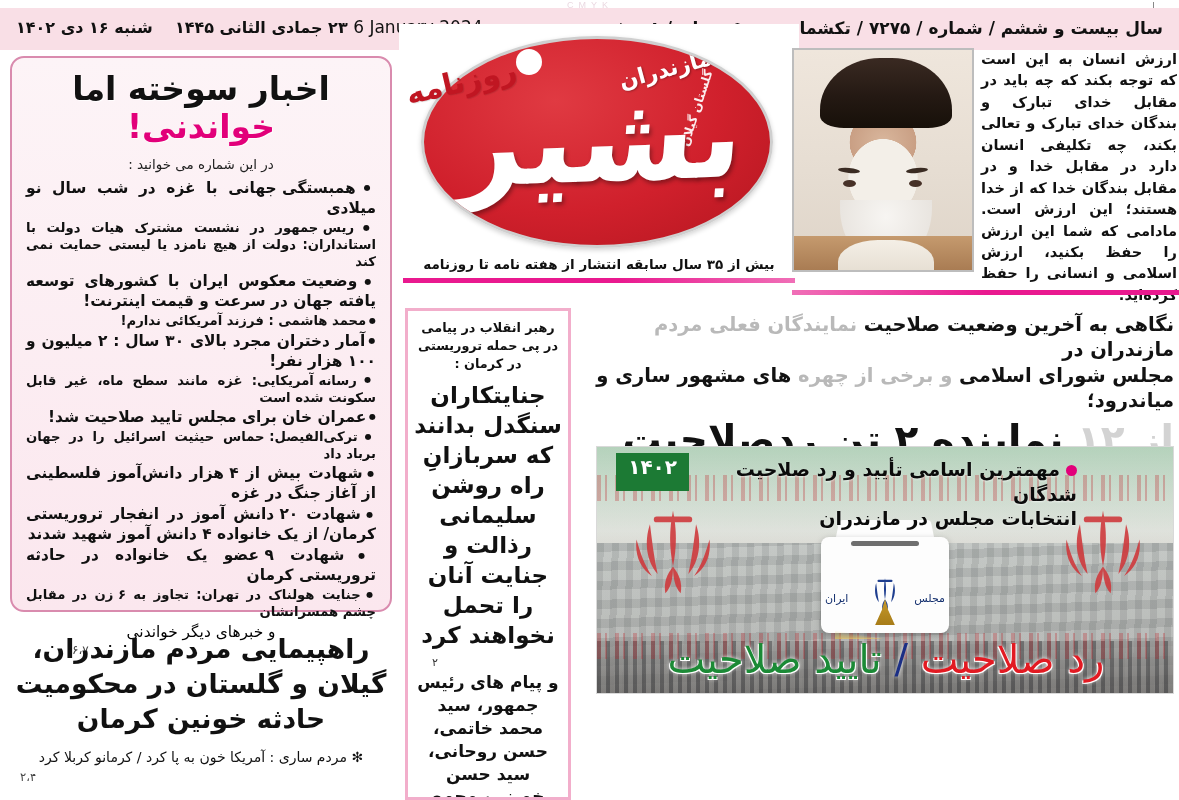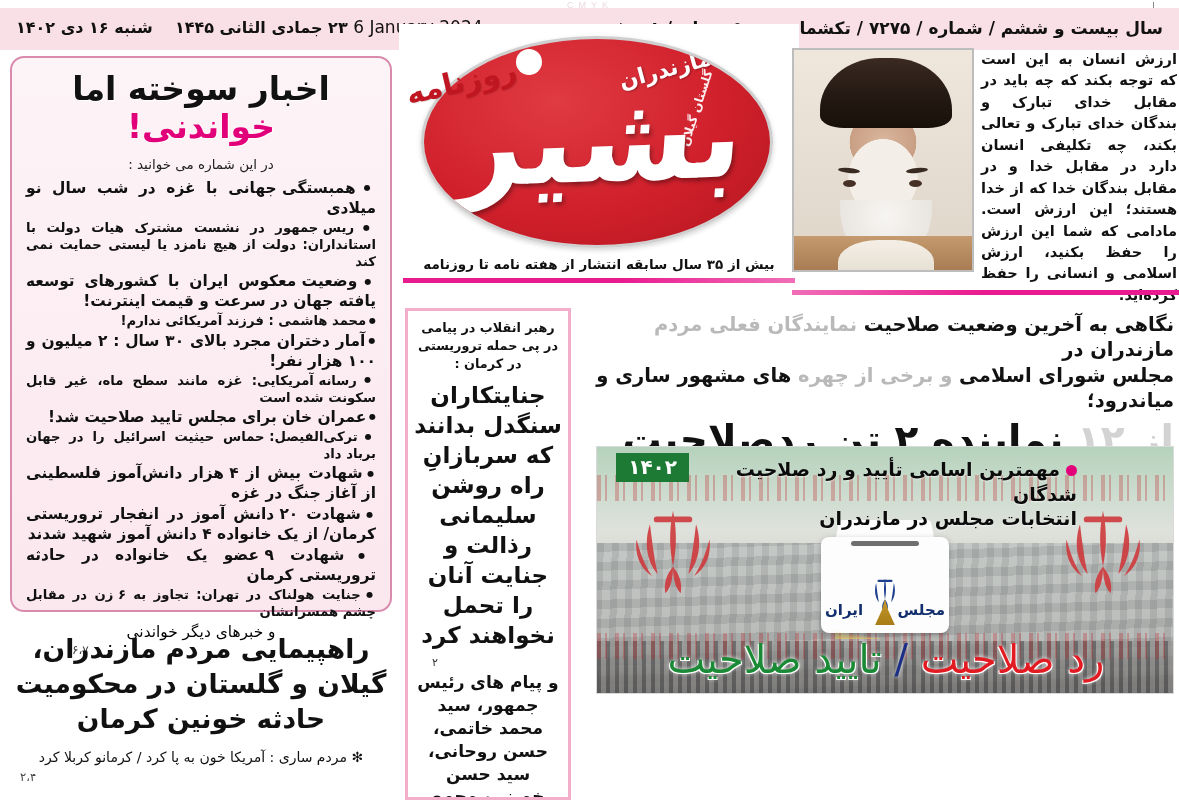--- a/index.html
+++ b/index.html
@@ -337,30 +337,30 @@
     position: absolute; top: 40px; left: 50%; transform: translateX(-50%);
     width: 40px; height: 34px; color: #1e3e8f;
   }
   .ballot-tulip {
     position: absolute; bottom: 8px; left: 50%; transform: translateX(-50%);
     width: 26px; height: 26px;
     background: linear-gradient(180deg, #c79a2c 0%, #a77c18 100%);
     clip-path: polygon(50% 0%, 62% 42%, 88% 100%, 12% 100%, 38% 42%);
   }
   .ballot-label-l, .ballot-label-r {
-    position: absolute; bottom: 14px; font-size: 15px; font-weight: bold; color: #132f6e;
+    position: absolute; bottom: 28px; font-size: 11px; font-weight: normal; color: #132f6e;
   }
   .ballot-label-l { left: 4px; }
   .ballot-label-r { right: 4px; }
 
   .year-badge {
     position: absolute; top: 6px; right: 484px;
     background: #1c7a34; color: #fff;
     font-size: 20px; font-weight: bold;
-    padding: 2px 12px 3px 12px;
+    padding: 2px 12px 12px 12px;
     letter-spacing: 1px;
   }
   .pb-bullet {
     position: absolute; top: 10px; right: 96px; width: 388px;
     direction: rtl; text-align: right;
     font-size: 19px; font-weight: bold; color: #0b0b0b;
     line-height: 1.30; letter-spacing: -.5px;
     text-shadow: 0 1px 2px rgba(255,255,255,.6);
   }
   .pb-bullet .dot {

